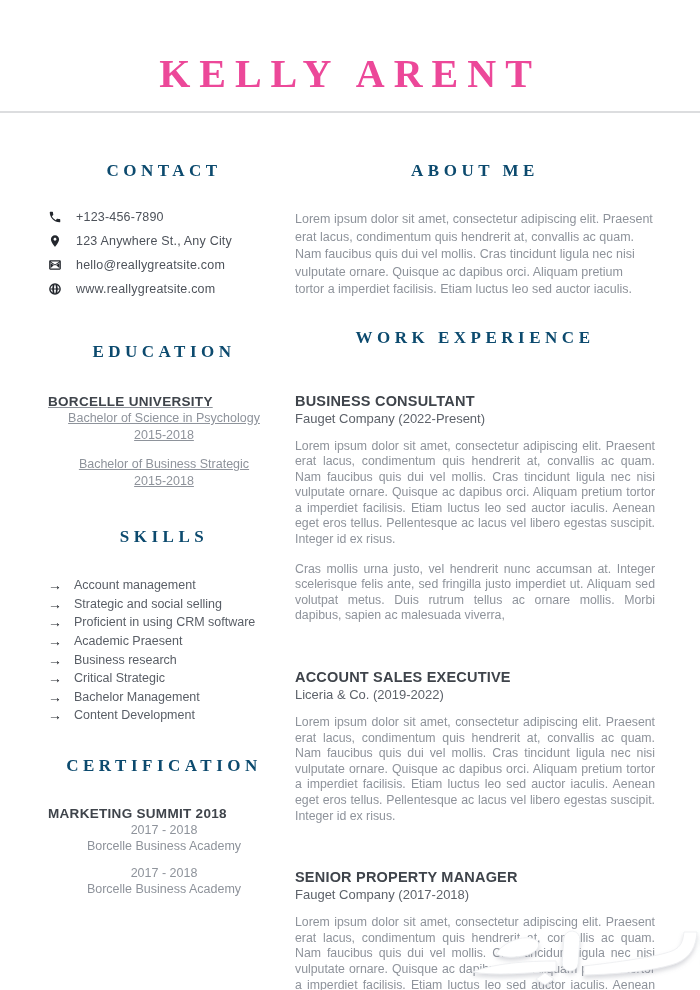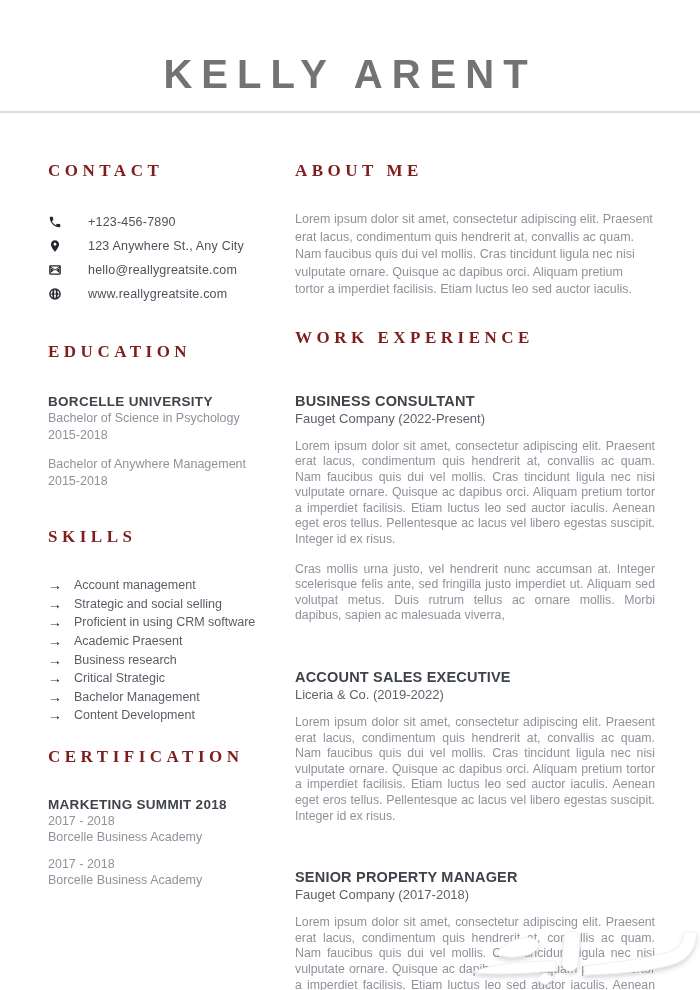--- a/index.html
+++ b/index.html
@@ -16,72 +16,72 @@
   
   .header{
     height:113px;
     border-bottom:2px solid #dcddDF;
     display:flex;align-items:flex-end;justify-content:center;
     box-sizing:border-box;
     padding-bottom:14px;
     background:#ffffff;
   }
   .name-title{
-    font-family:Liberation Sans, sans-serif;
+    font-family:Liberation Serif, serif;
     font-weight:bold;
     font-size:40px;
     letter-spacing:9px;
-    color:#737373;
+    color:#ec4899;
     white-space:nowrap;
   }
 
   
   .main{
     display:flex;
     padding:0 45px 0 48px;
     box-sizing:border-box;
   }
   .col-left{width:232px;flex:none;margin-right:15px;}
   .col-right{width:360px;flex:none;}
 
   .section-heading{
     font-family:"Liberation Serif", serif;
     font-weight:bold;
     font-size:17px;
     letter-spacing:4.5px;
-    color:#7f1d1d;
+    color:#0c4a6e;
     margin:0;
+    text-align:center;
   }
   .mt-first{margin-top:48px;}
 
   
   .contact-list{margin-top:29px;}
   .contact-item{
-    display:flex;align-items:center;
+    display:flex;align-items:flex-start;
     height:24px;
-    gap:12px;
   }
   .contact-icon{
     width:14px;height:14px;flex:none;
     margin-right:14px;
     display:flex;align-items:center;justify-content:center;
   }
   .contact-icon svg{width:14px;height:14px;fill:#23272d;}
   .contact-text{
     font-size:12.5px;color:#4d525a;letter-spacing:.2px;
   }
 
   
   .edu-list{margin-top:31px;}
-  .edu-item{margin-bottom:13px;}
+  .edu-item{margin-bottom:13px;text-decoration:underline;}
   .item-title{
     font-size:13.5px;font-weight:bold;color:#3f444b;
     line-height:17px;letter-spacing:.3px;
   }
-  .item-sub{font-size:12.5px;color:#8e939b;line-height:16.5px;}
+  .item-sub{font-size:12.5px;color:#8e939b;line-height:16.5px;text-align:center;}
 
   .cert-list{margin-top:29px;}
   .cert-item{margin-bottom:10px;}
 
   
   .skills-list{margin-top:29px;}
   .skill-item{
     display:flex;align-items:center;height:18.6px;
   }
   .arrow-icon{
@@ -173,21 +173,21 @@
 
       <h2 class="section-heading" style="margin-top:36px;">EDUCATION</h2>
 
       <div class="edu-list">
         <div class="edu-item">
           <div class="item-title">BORCELLE UNIVERSITY</div>
           <div class="item-sub">Bachelor of Science in Psychology</div>
           <div class="item-sub">2015-2018</div>
         </div>
         <div class="edu-item">
-          <div class="item-sub">Bachelor of Anywhere Management</div>
+          <div class="item-sub">Bachelor of Business Strategic</div>
           <div class="item-sub">2015-2018</div>
         </div>
       </div>
 
       <h2 class="section-heading" style="margin-top:38px;">SKILLS</h2>
 
       <div class="skills-list">
         <div class="skill-item">
           <span class="arrow-icon">→</span>
           <span class="skill-label">Account management</span>
@@ -215,21 +215,21 @@
         <div class="skill-item">
           <span class="arrow-icon">→</span>
           <span class="skill-label">Bachelor Management</span>
         </div>
         <div class="skill-item">
           <span class="arrow-icon">→</span>
           <span class="skill-label">Content Development</span>
         </div>
       </div>
 
-      <h2 class="section-heading" style="margin-top:22px;">CERTIFICATION</h2>
+      <h2 class="section-heading" style="margin-top:31px;">CERTIFICATION</h2>
 
       <div class="cert-list">
         <div class="cert-item">
           <div class="item-title">MARKETING SUMMIT 2018</div>
           <div class="item-sub">2017 - 2018</div>
           <div class="item-sub">Borcelle Business Academy</div>
         </div>
         <div class="cert-item">
           <div class="item-sub">2017 - 2018</div>
           <div class="item-sub">Borcelle Business Academy</div>

